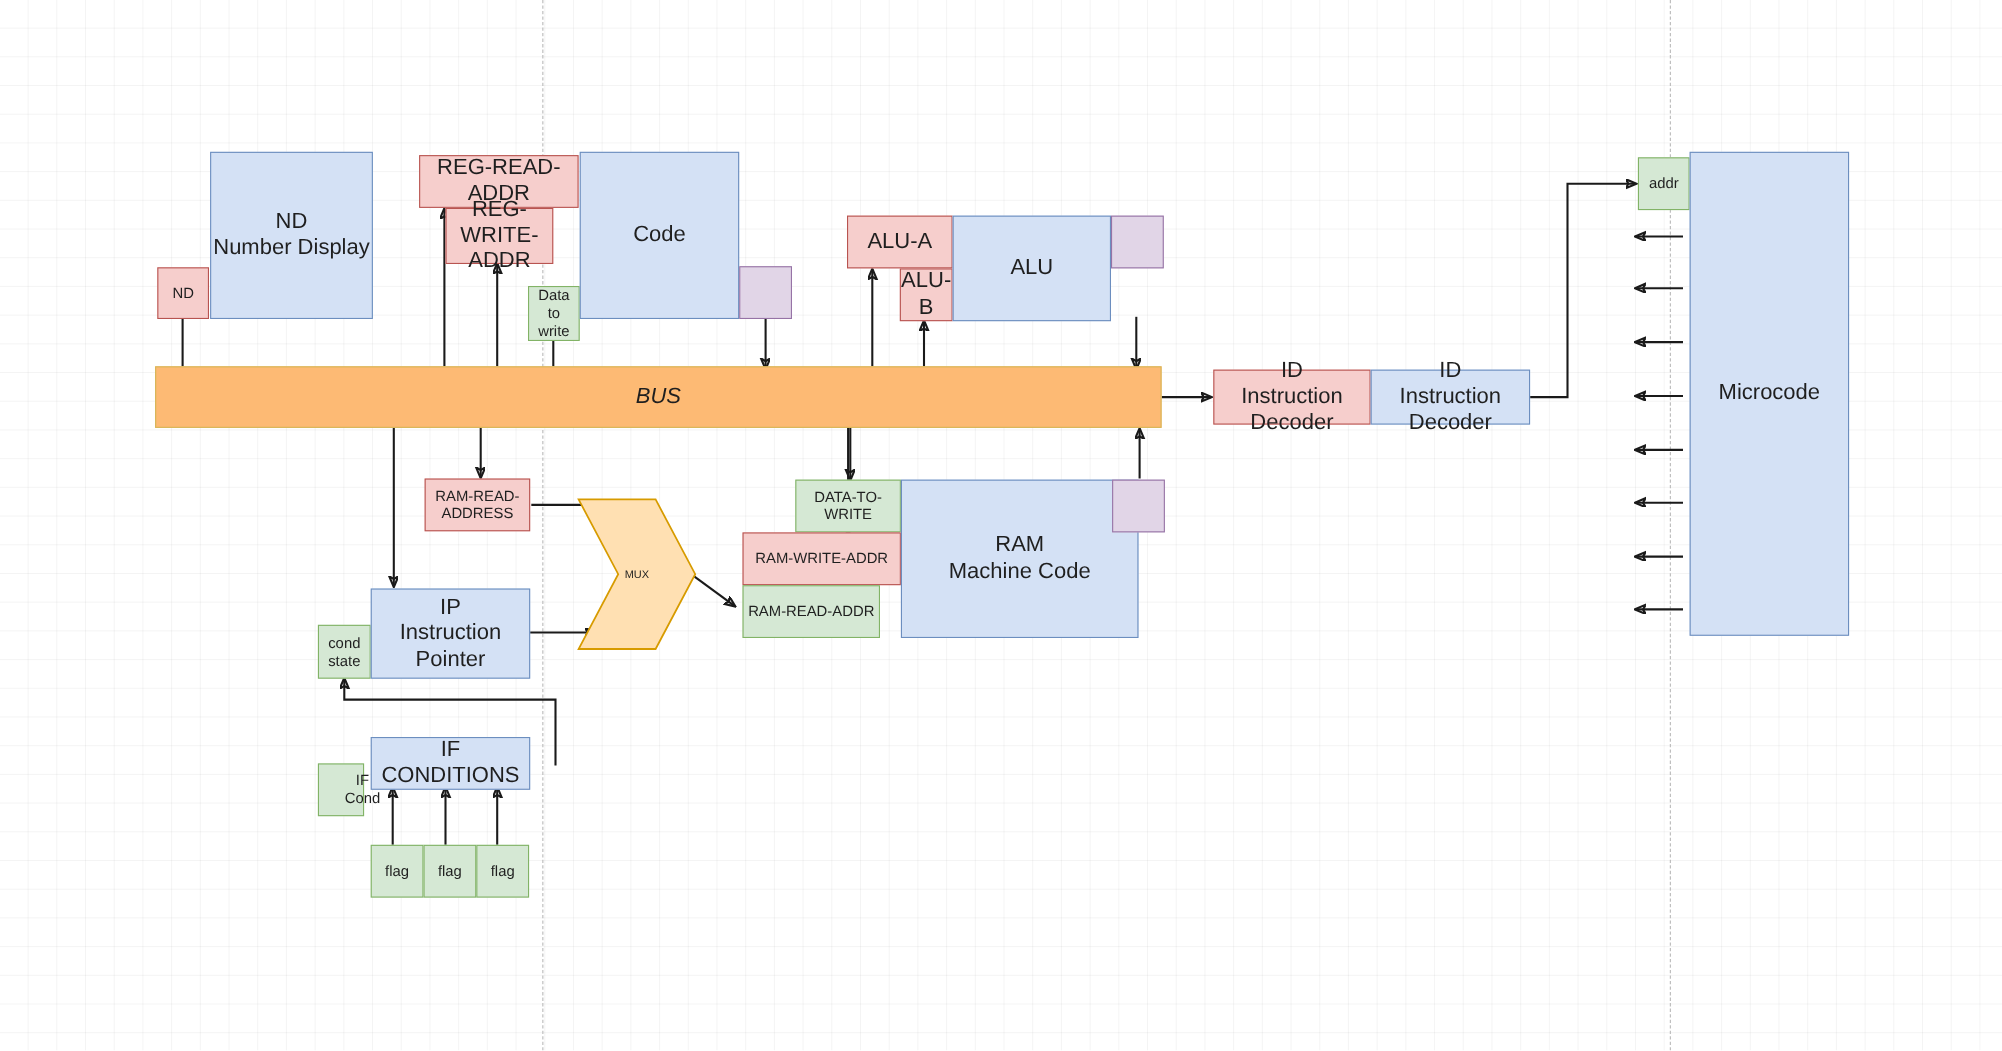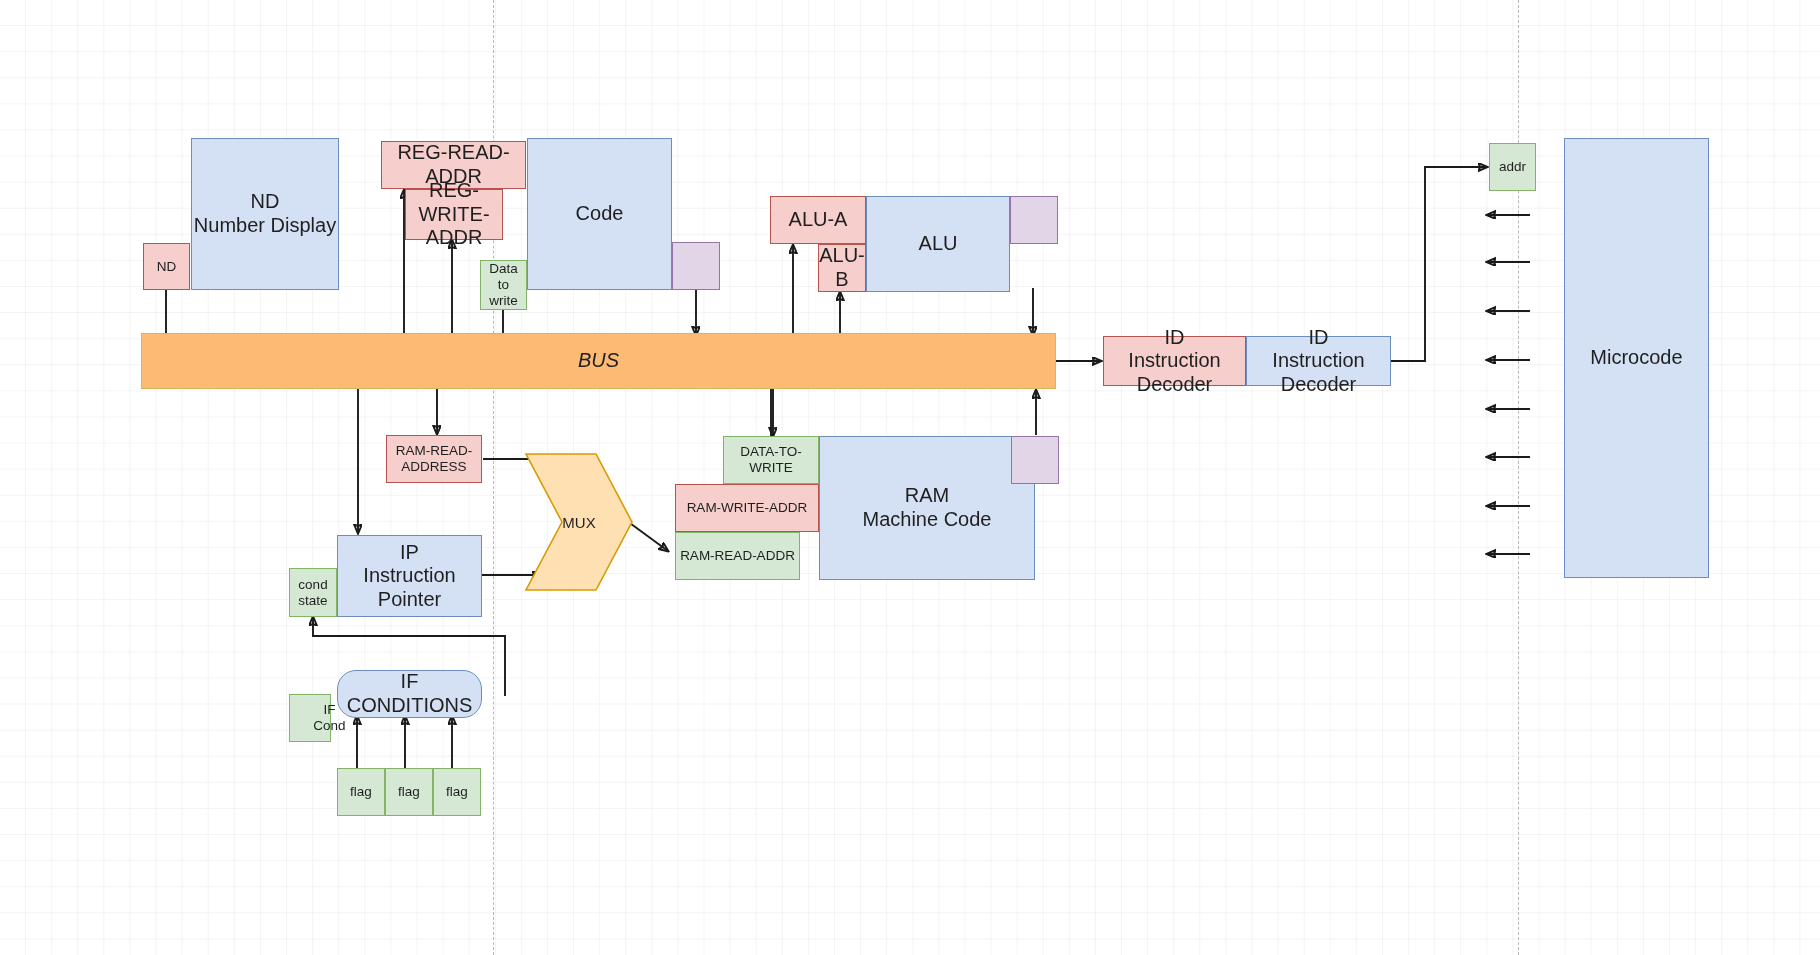--- a/index.html
+++ b/index.html
@@ -140,30 +140,30 @@
 <div class="node yellow fs14" style="left:141px;top:333px;width:915px;height:56px;">BUS</div>
 
 <div class="node red fs14" style="left:1103px;top:336px;width:143px;height:50px;">ID
 Instruction Decoder</div>
 
 <div class="node blue fs14" style="left:1246px;top:336px;width:145px;height:50px;">ID
 Instruction Decoder</div>
 
 <div class="node green fs13" style="left:1489px;top:143px;width:47px;height:48px;">addr</div>
 
-<div class="node blue fs14" style="left:1536px;top:138px;width:145px;height:440px;margin-left:28px;">Microcode</div>
+<div class="node blue fs14" style="left:1536px;top:138px;width:145px;height:440px;">Microcode</div>
 
 <div class="node red fs13" style="left:386px;top:435px;width:96px;height:48px;">RAM-READ-
 ADDRESS</div>
 
 <div class="mux-shape" style="left:524px;top:452px;width:110px;height:140px;">
   <svg width="110" height="140" viewBox="0 0 110 140">
     <path d="M2,2 L72,2 L108,70 L72,138 L2,138 L38,70 Z" fill="#ffe0b2" stroke="#d79b00" stroke-width="1.6"></path>
   </svg>
-  <div style="position:absolute;left:0;top:0;width:110px;height:140px;display:flex;align-items:center;justify-content:center;font-size:15px;color:#1f1f1f;">MUX</div>
+  <div style="position:absolute;left:0;top:0;width:110px;height:140px;display:flex;align-items:center;justify-content:center;font-size:10px;color:#1f1f1f;">MUX</div>
 </div>
 
 <div class="node green fs13" style="left:723px;top:436px;width:96px;height:48px;">DATA-TO-
 WRITE</div>
 
 <div class="node red fs13" style="left:675px;top:484px;width:144px;height:48px;">RAM-WRITE-ADDR</div>
 
 <div class="node green fs13" style="left:675px;top:532px;width:125px;height:48px;">RAM-READ-ADDR</div>
 
 <div class="node blue fs14" style="left:819px;top:436px;width:216px;height:144px;">RAM
@@ -173,17 +173,17 @@
 
 <div class="node green fs13" style="left:289px;top:568px;width:48px;height:49px;">cond
 state</div>
 
 <div class="node blue fs14" style="left:337px;top:535px;width:145px;height:82px;">IP
 Instruction Pointer</div>
 
 <div class="node green fs13" style="left:289px;top:694px;width:42px;height:48px;padding-left:39px;">IF
 Cond</div>
 
-<div class="node blue fs14" style="left:337px;top:670px;width:145px;height:48px;border-radius:19px;">IF CONDITIONS</div>
+<div class="node blue fs14" style="left:337px;top:670px;width:145px;height:48px;">IF CONDITIONS</div>
 
 <div class="node green fs13" style="left:337px;top:768px;width:48px;height:48px;">flag</div>
 <div class="node green fs13" style="left:385px;top:768px;width:48px;height:48px;">flag</div>
 <div class="node green fs13" style="left:433px;top:768px;width:48px;height:48px;">flag</div>
 
 </body></html>

